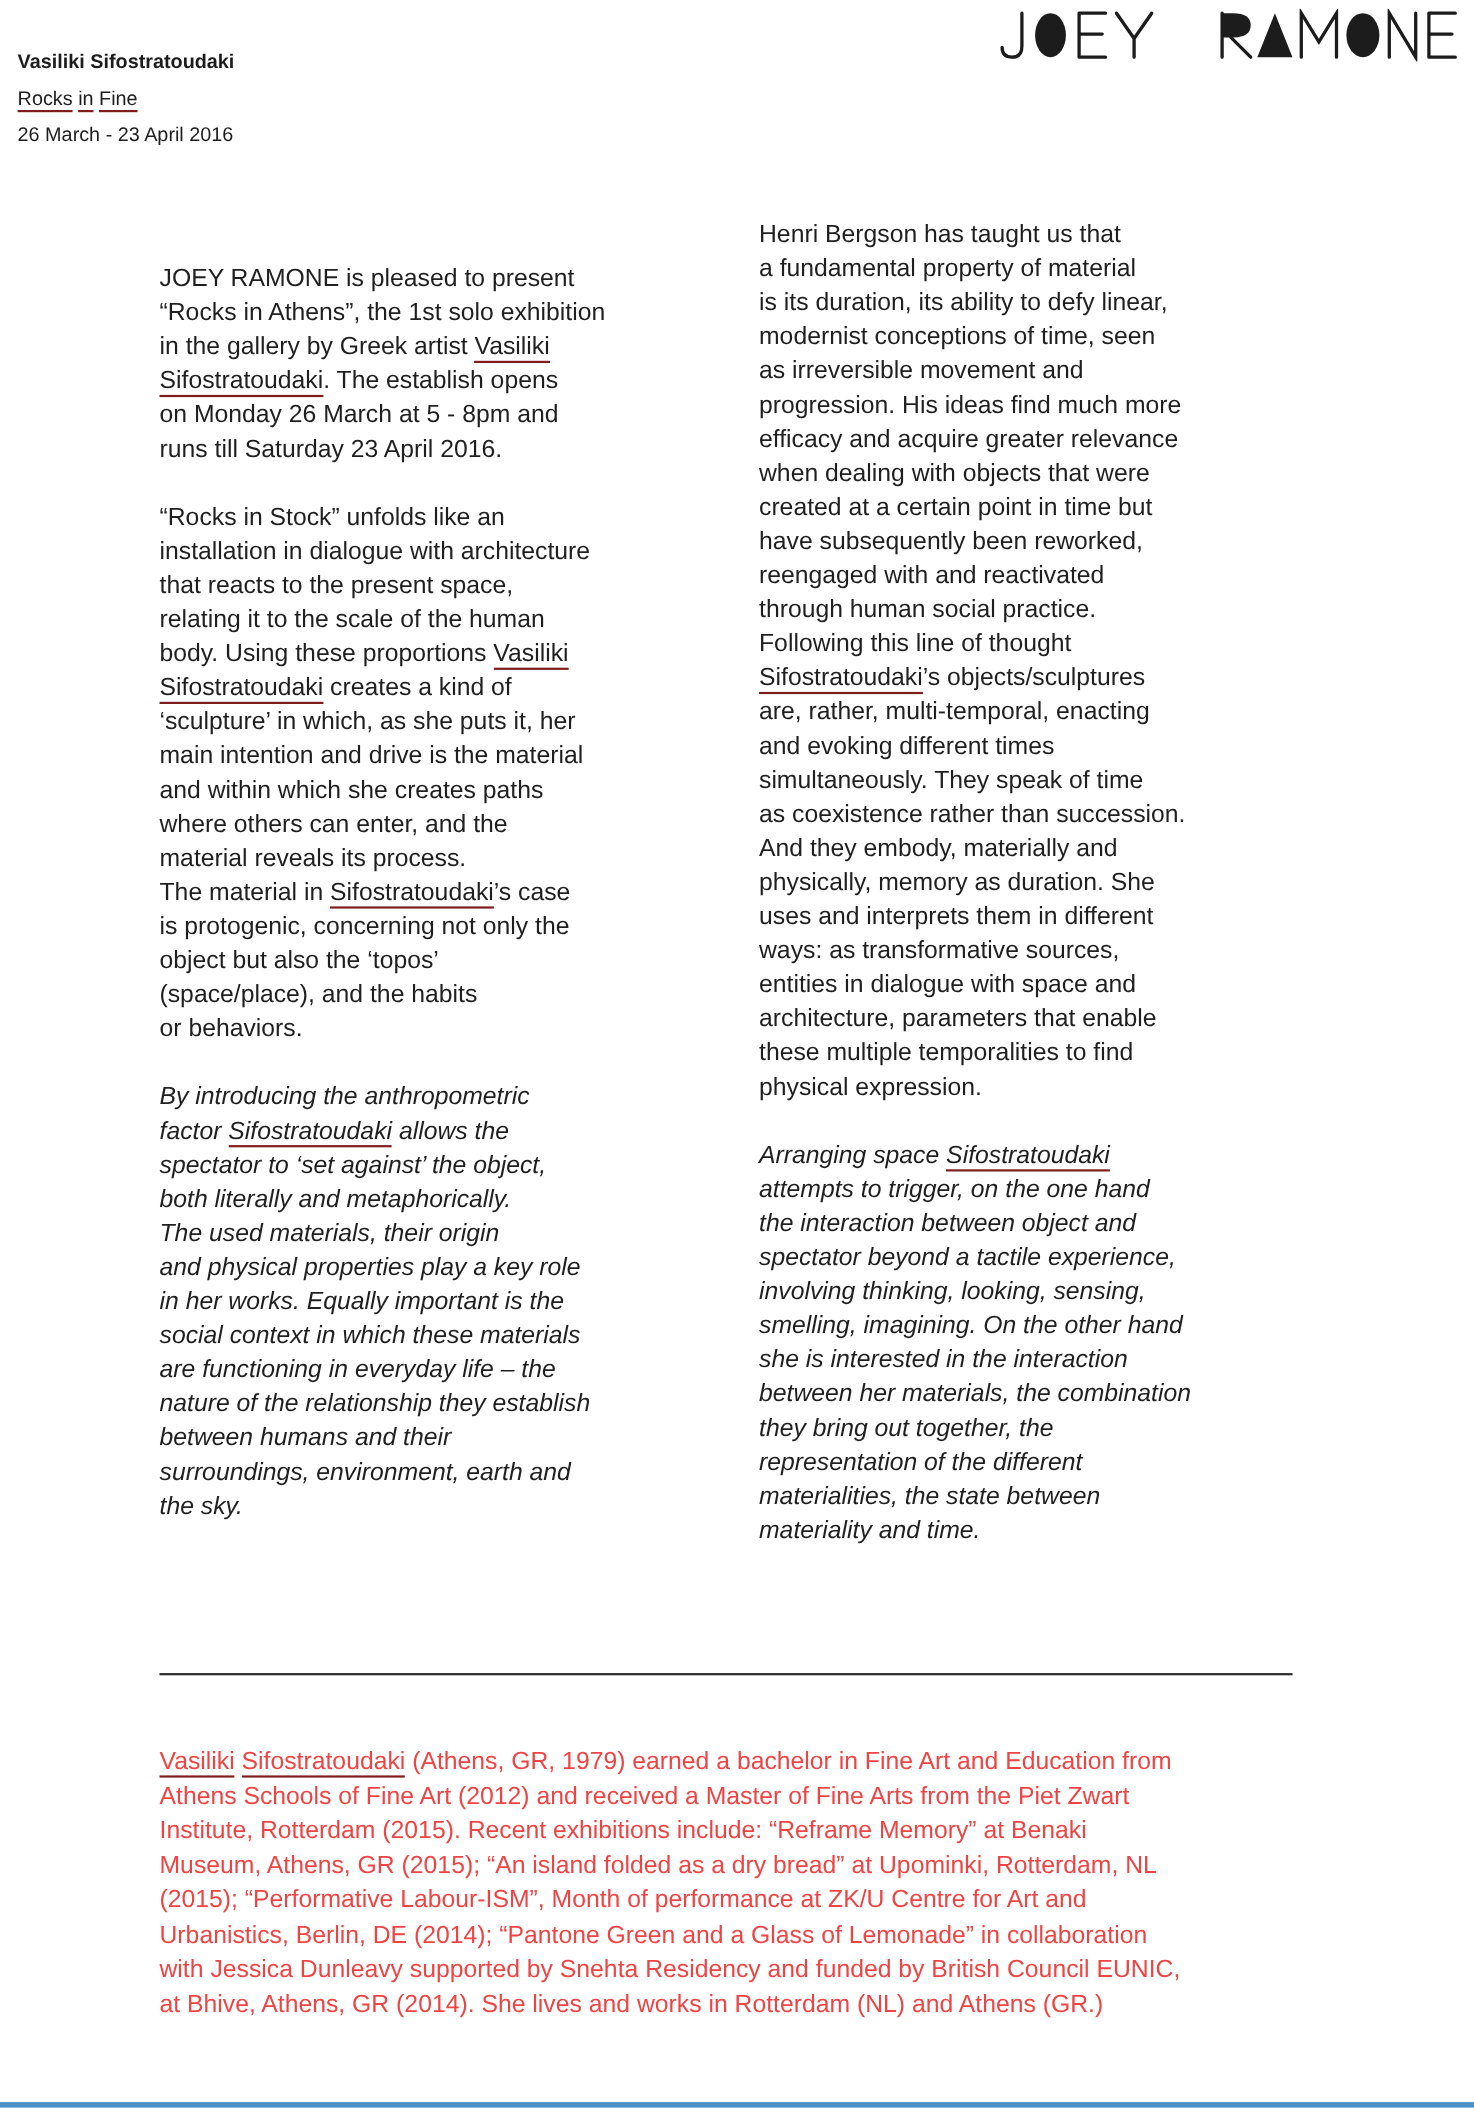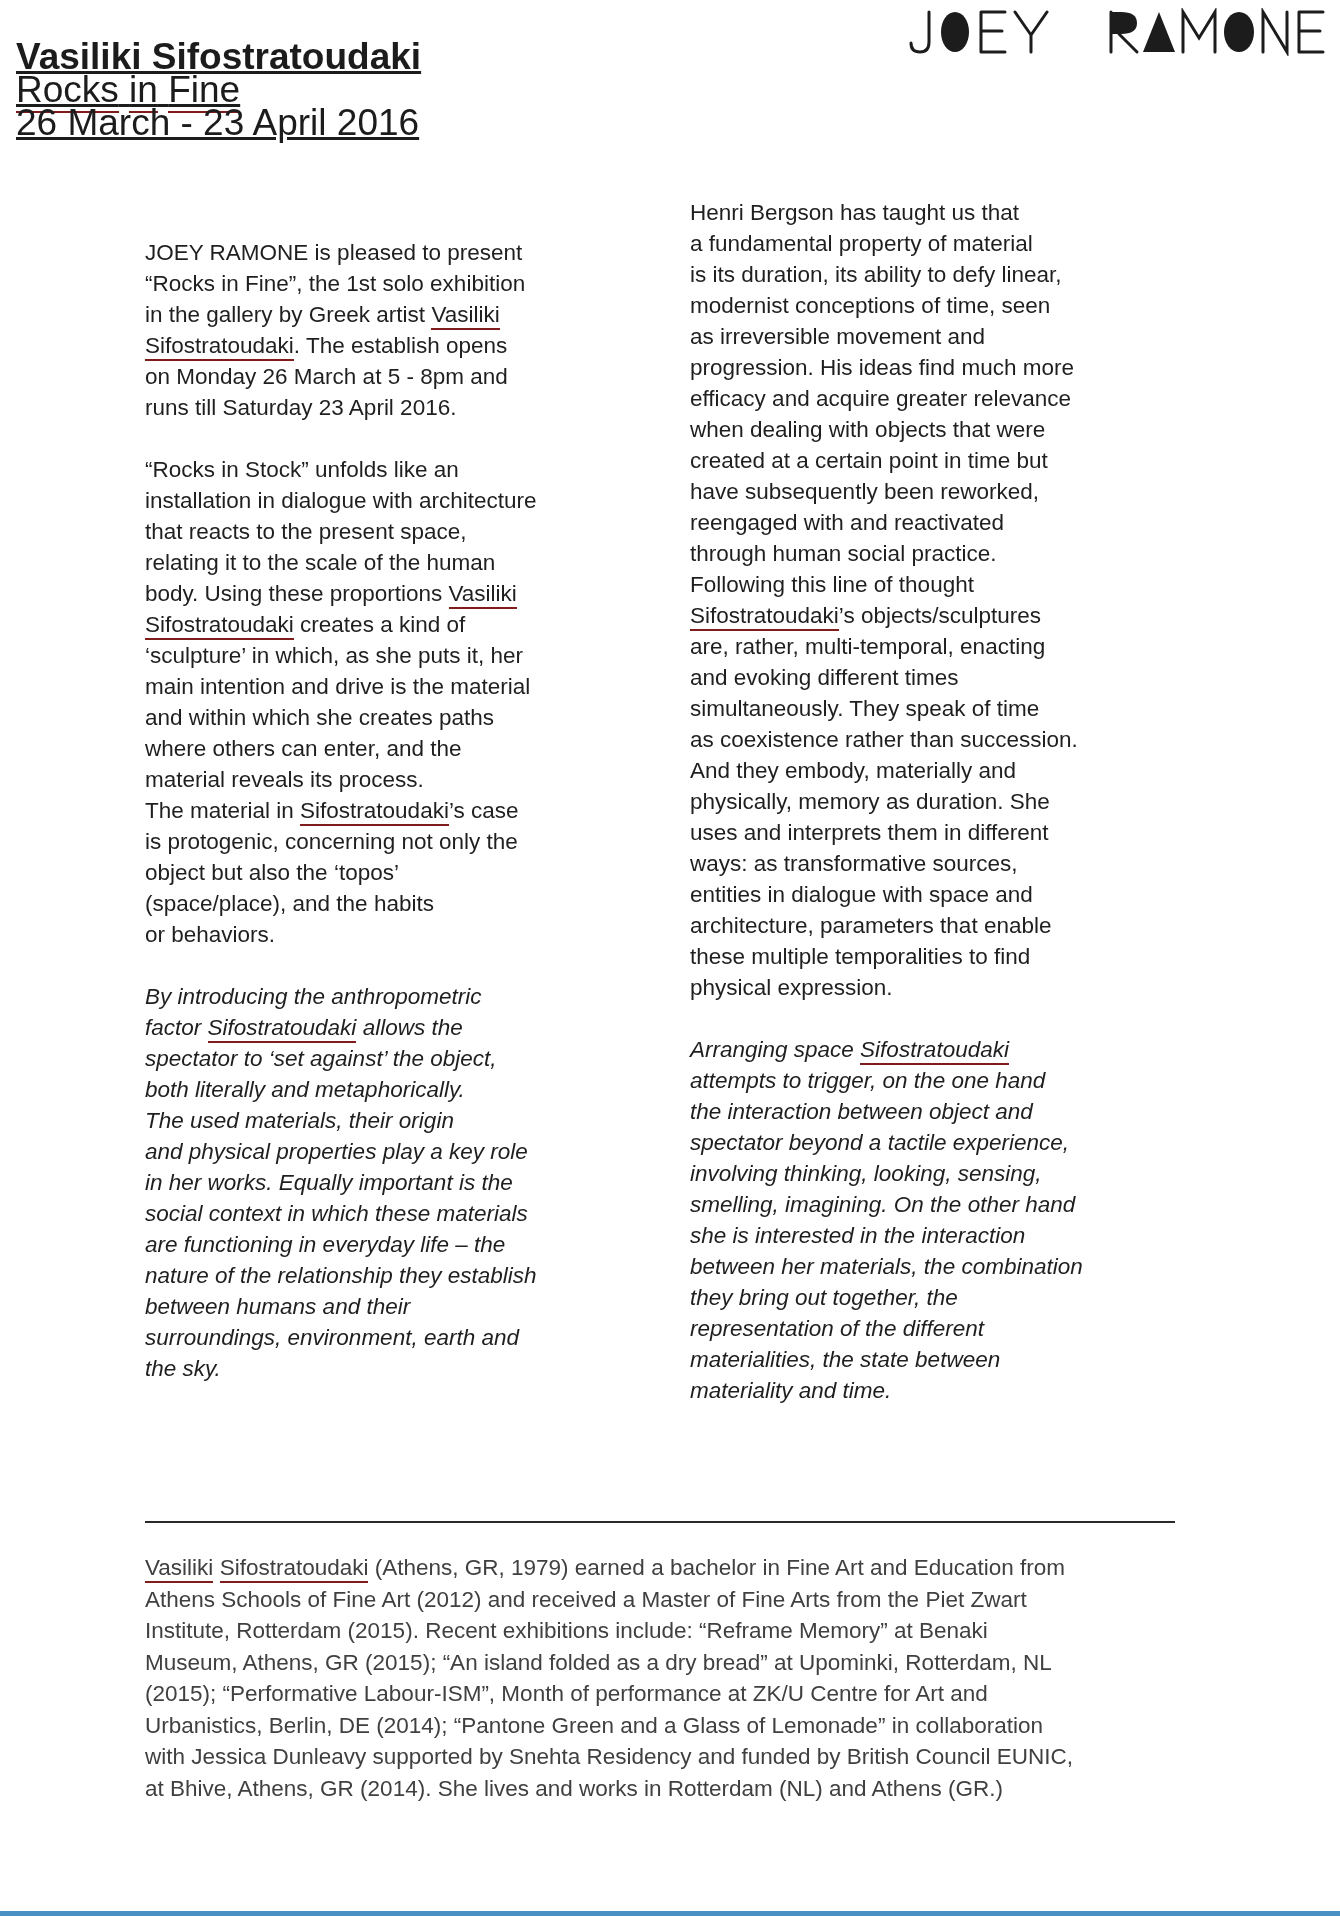--- a/index.html
+++ b/index.html
@@ -2,35 +2,35 @@
 <html><head>
 <meta charset="utf-8">
 <style>
   html,body{margin:0;padding:0;}
   body{
     width:1340px;height:1916px;position:relative;overflow:hidden;
     background:#ffffff;color:#1c1c1c;
     font-family:"Liberation Sans", sans-serif;
   }
   
-  .header-block{position:absolute;left:16px;top:40px;font-size:37px;line-height:33px;text-decoration:underline;}
+  .header-block{position:absolute;left:16px;top:40px;font-size:18px;line-height:33px;}
   .artist-name{font-weight:bold;}
   .u{border-bottom:2px solid #7f1d1d;padding-bottom:1px;}
   
   .logo{position:absolute;top:8px;right:10px;color:#1c1c1c;}
   .logo svg{display:block;}
   
   .col{position:absolute;top:197px;font-size:22.5px;line-height:31px;color:#1f1f1f;}
   .col-left{left:145px;width:445px;margin-top:40px;}
   .col-right{left:690px;width:480px;}
   .col p{margin:0 0 31px 0;}
   .col p:last-child{margin-bottom:0;font-style:italic;}
   
   .divider{position:absolute;left:145px;top:1521px;width:1030px;height:2px;background:#2a2a2a;}
-  .bio{position:absolute;left:145px;top:1552px;width:1100px;font-size:22.5px;line-height:31.5px;color:#404040;}
+  .bio{position:absolute;left:145px;top:1585px;width:1100px;font-size:22.5px;line-height:31.5px;color:#ef4444;}
   
   .accent-bar{position:absolute;left:0;bottom:0;width:100%;height:5px;background:#4a90c4;}
 </style>
 </head>
 <body>
 
 <div class="header-block">
   <div class="artist-name">Vasiliki Sifostratoudaki</div>
   <div class="exhibition-title"><span class="u">Rocks</span><span> </span><span class="u">in</span><span> </span><span class="u">Fine</span></div>
   <div class="exhibition-dates">26 March - 23 April 2016</div>
@@ -61,21 +61,21 @@
       <path d="M206 4 H216 Q232 4 232 15 Q232 26 216 26 H206 Z"></path>
 
       <polygon points="254,4 238,44 270,44"></polygon>
 
       <ellipse cx="334" cy="24" rx="15" ry="20"></ellipse>
     </g>
   </svg>
 </div>
 
 <div class="col col-left">
-  <p><span>JOEY RAMONE is pleased to present</span><br><span>“Rocks in Fine”, the 1st solo exhibition</span><br><span>in the gallery by Greek artist </span><span class="u">Vasiliki</span><br><span class="u">Sifostratoudaki</span><span>. The establish opens</span><br><span>on Monday 26 March at 5 - 8pm and</span><br><span>runs till Saturday 23 April 2016.</span></p>
+  <p><span>JOEY RAMONE is pleased to present</span><br><span>“Rocks in Athens”, the 1st solo exhibition</span><br><span>in the gallery by Greek artist </span><span class="u">Vasiliki</span><br><span class="u">Sifostratoudaki</span><span>. The establish opens</span><br><span>on Monday 26 March at 5 - 8pm and</span><br><span>runs till Saturday 23 April 2016.</span></p>
   <p><span>“Rocks in Stock” unfolds like an</span><br><span>installation in dialogue with architecture</span><br><span>that reacts to the present space,</span><br><span>relating it to the scale of the human</span><br><span>body. Using these proportions </span><span class="u">Vasiliki</span><br><span class="u">Sifostratoudaki</span><span> creates a kind of</span><br><span>‘sculpture’ in which, as she puts it, her</span><br><span>main intention and drive is the material</span><br><span>and within which she creates paths</span><br><span>where others can enter, and the</span><br><span>material reveals its process.</span><br><span>The material in </span><span class="u">Sifostratoudaki</span><span>’s case</span><br><span>is protogenic, concerning not only the</span><br><span>object but also the ‘topos’</span><br><span>(space/place), and the habits</span><br><span>or behaviors.</span></p>
   <p><span>By introducing the anthropometric</span><br><span>factor </span><span class="u">Sifostratoudaki</span><span> allows the</span><br><span>spectator to ‘set against’ the object,</span><br><span>both literally and metaphorically.</span><br><span>The used materials, their origin</span><br><span>and physical properties play a key role</span><br><span>in her works. Equally important is the</span><br><span>social context in which these materials</span><br><span>are functioning in everyday life – the</span><br><span>nature of the relationship they establish</span><br><span>between humans and their</span><br><span>surroundings, environment, earth and</span><br><span>the sky.</span></p>
 </div>
 
 <div class="col col-right">
   <p><span>Henri Bergson has taught us that</span><br><span>a fundamental property of material</span><br><span>is its duration, its ability to defy linear,</span><br><span>modernist conceptions of time, seen</span><br><span>as irreversible movement and</span><br><span>progression. His ideas find much more</span><br><span>efficacy and acquire greater relevance</span><br><span>when dealing with objects that were</span><br><span>created at a certain point in time but</span><br><span>have subsequently been reworked,</span><br><span>reengaged with and reactivated</span><br><span>through human social practice.</span><br><span>Following this line of thought</span><br><span class="u">Sifostratoudaki</span><span>’s objects/sculptures</span><br><span>are, rather, multi-temporal, enacting</span><br><span>and evoking different times</span><br><span>simultaneously. They speak of time</span><br><span>as coexistence rather than succession.</span><br><span>And they embody, materially and</span><br><span>physically, memory as duration. She</span><br><span>uses and interprets them in different</span><br><span>ways: as transformative sources,</span><br><span>entities in dialogue with space and</span><br><span>architecture, parameters that enable</span><br><span>these multiple temporalities to find</span><br><span>physical expression.</span></p>
   <p><span>Arranging space </span><span class="u">Sifostratoudaki</span><br><span>attempts to trigger, on the one hand</span><br><span>the interaction between object and</span><br><span>spectator beyond a tactile experience,</span><br><span>involving thinking, looking, sensing,</span><br><span>smelling, imagining. On the other hand</span><br><span>she is interested in the interaction</span><br><span>between her materials, the combination</span><br><span>they bring out together, the</span><br><span>representation of the different</span><br><span>materialities, the state between</span><br><span>materiality and time.</span></p>
 </div>
 
 <div class="divider"></div>

